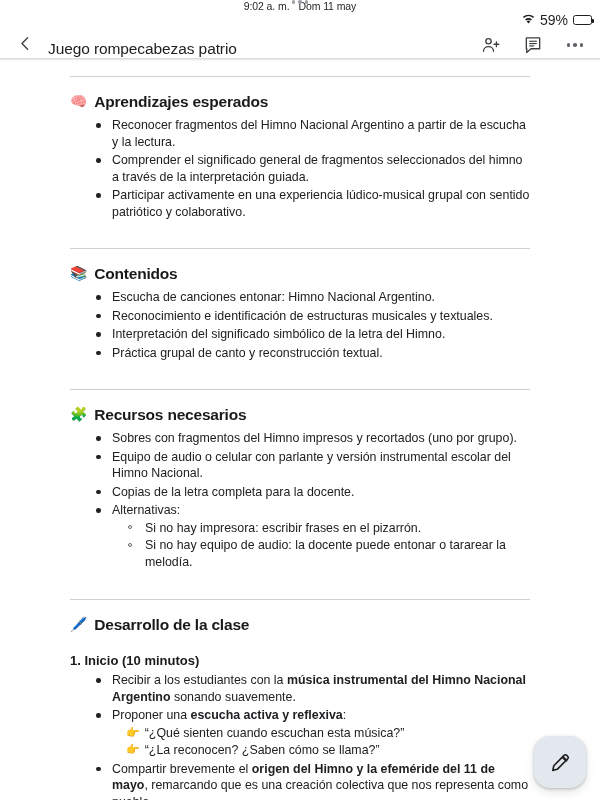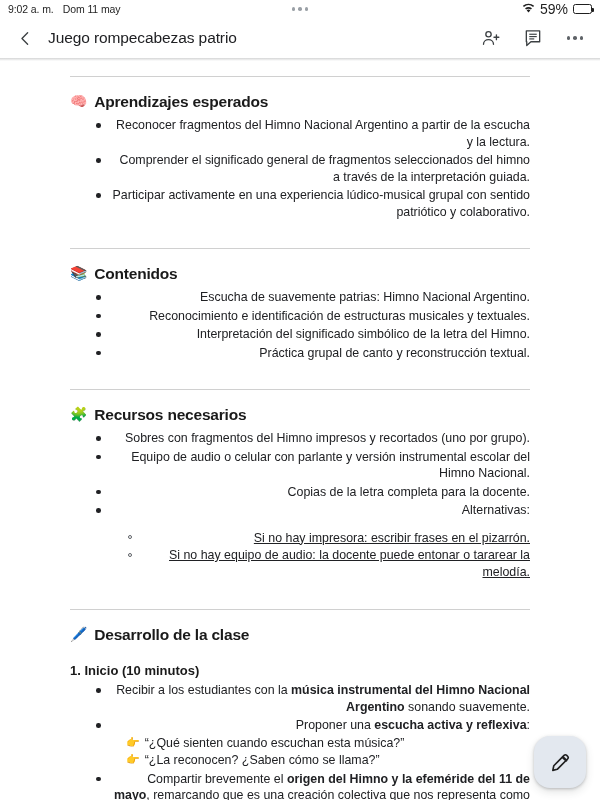--- a/index.html
+++ b/index.html
@@ -19,20 +19,21 @@
   
   .status-bar {
     height: 18px;
     display: flex;
     align-items: center;
     padding: 0 8px;
     box-sizing: border-box;
     font-size: 10.5px;
     color: #1f1f1f;
     position: relative;
+    flex-direction: column;
   }
   .status-left {
     display: flex;
     align-items: baseline;
     gap: 9px;
     white-space: nowrap;
   }
   .status-time { letter-spacing: -0.1px; }
   .status-date { letter-spacing: -0.1px; }
   .status-center {
@@ -78,21 +79,21 @@
   .batt .fill {
     height: 100%;
     background: #1f1f1f;
     border-radius: 1px;
   }
 
   
   .toolbar {
     height: 40px;
     display: flex;
-    align-items: center;
+    align-items: flex-end;
     padding: 0 12px 0 10px;
     box-sizing: border-box;
     background: #ffffff;
   }
   .toolbar-back {
     width: 30px; height: 30px;
     display: flex; align-items: center; justify-content: center;
     cursor: pointer;
   }
   .doc-title {
@@ -170,43 +171,41 @@
     font-weight: bold;
     color: #1a1a1a;
     margin: 0;
     padding: 13px 0 4px 0;
   }
 
   ul.l1 {
     margin: 0;
     padding: 0 0 0 26px;
     list-style: none;
-    text-align: right;
   }
   ul.l1 > li {
     position: relative;
     font-size: 12.4px;
     line-height: 1.33;
     color: #202124;
     padding: 0 0 1px 16px;
     margin-bottom: 1px;
   }
   ul.l1 > li::before {
     content: "";
     position: absolute;
     left: 0; top: 6px;
     width: 4.6px; height: 4.6px;
     border-radius: 50%;
     background: #202124;
   }
   ul.l2 {
-    margin: 11px 0 0 0;
+    margin: 1px 0 0 0;
     padding: 0 0 0 16px;
     list-style: none;
-    text-decoration: underline;
   }
   ul.l2 > li {
     position: relative;
     font-size: 12.4px;
     line-height: 1.33;
     padding: 0 0 1px 17px;
     margin-bottom: 0px;
   }
   ul.l2 > li::before {
     content: "";
@@ -328,21 +327,21 @@
 
   <div style="height:26px"></div>
   <div class="rule"></div>
 
   <div class="section">
     <h2 class="sec-head">
       <span class="sec-emoji">📚</span>
       <span>Contenidos</span>
     </h2>
     <ul class="l1">
-      <li>Escucha de suavemente patrias: Himno Nacional Argentino.</li>
+      <li>Escucha de canciones entonar: Himno Nacional Argentino.</li>
       <li>Reconocimiento e identificación de estructuras musicales y textuales.</li>
       <li>Interpretación del significado simbólico de la letra del Himno.</li>
       <li>Práctica grupal de canto y reconstrucción textual.</li>
     </ul>
   </div>
 
   <div style="height:26px"></div>
   <div class="rule"></div>
 
   <div class="section">

